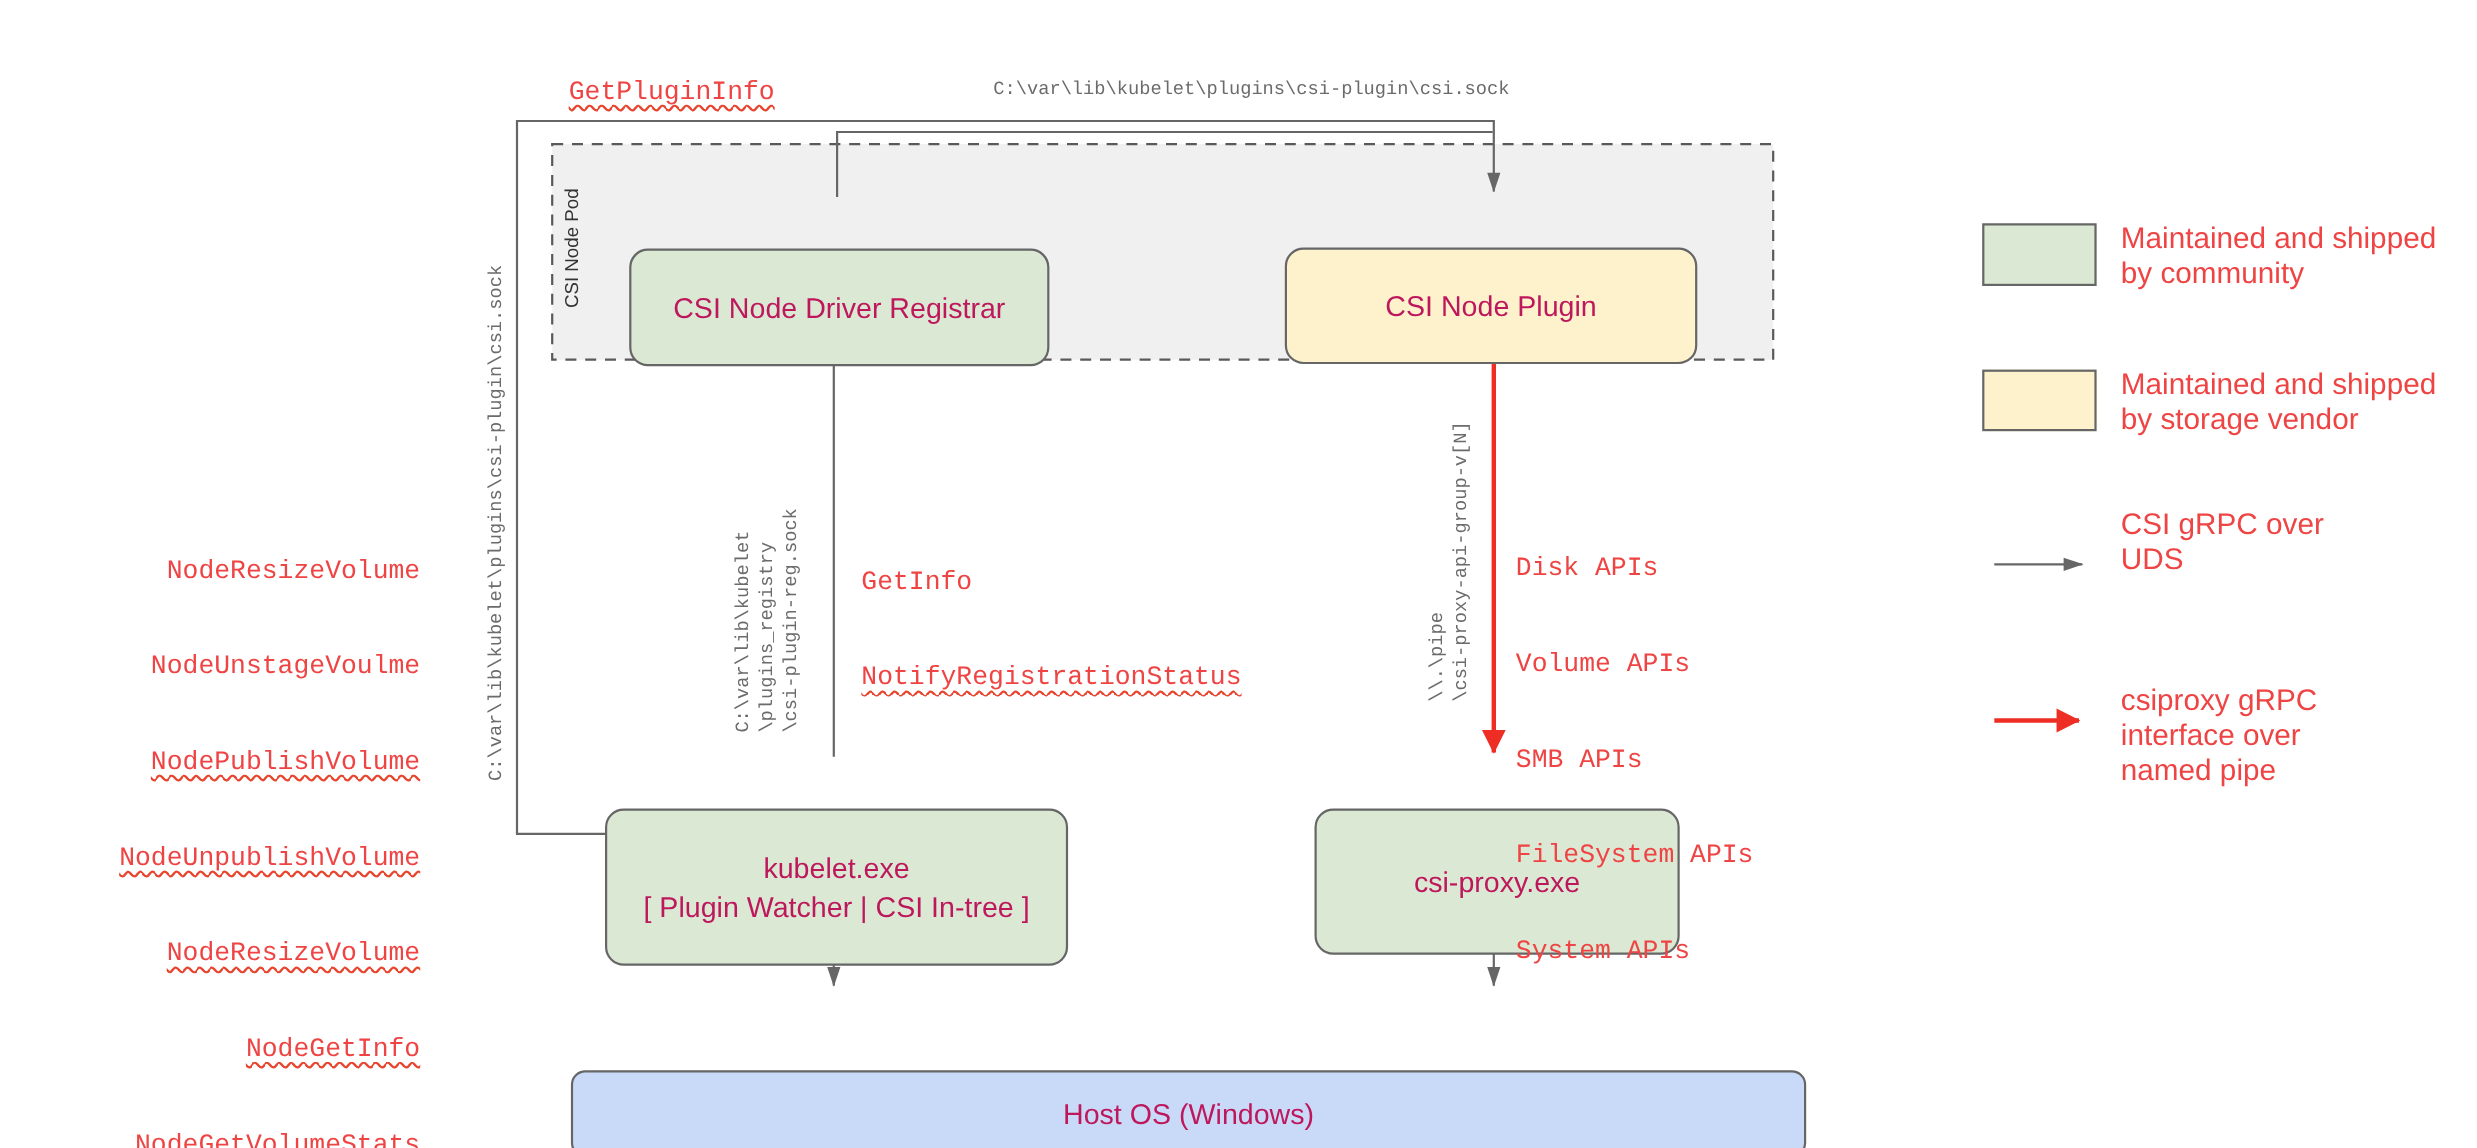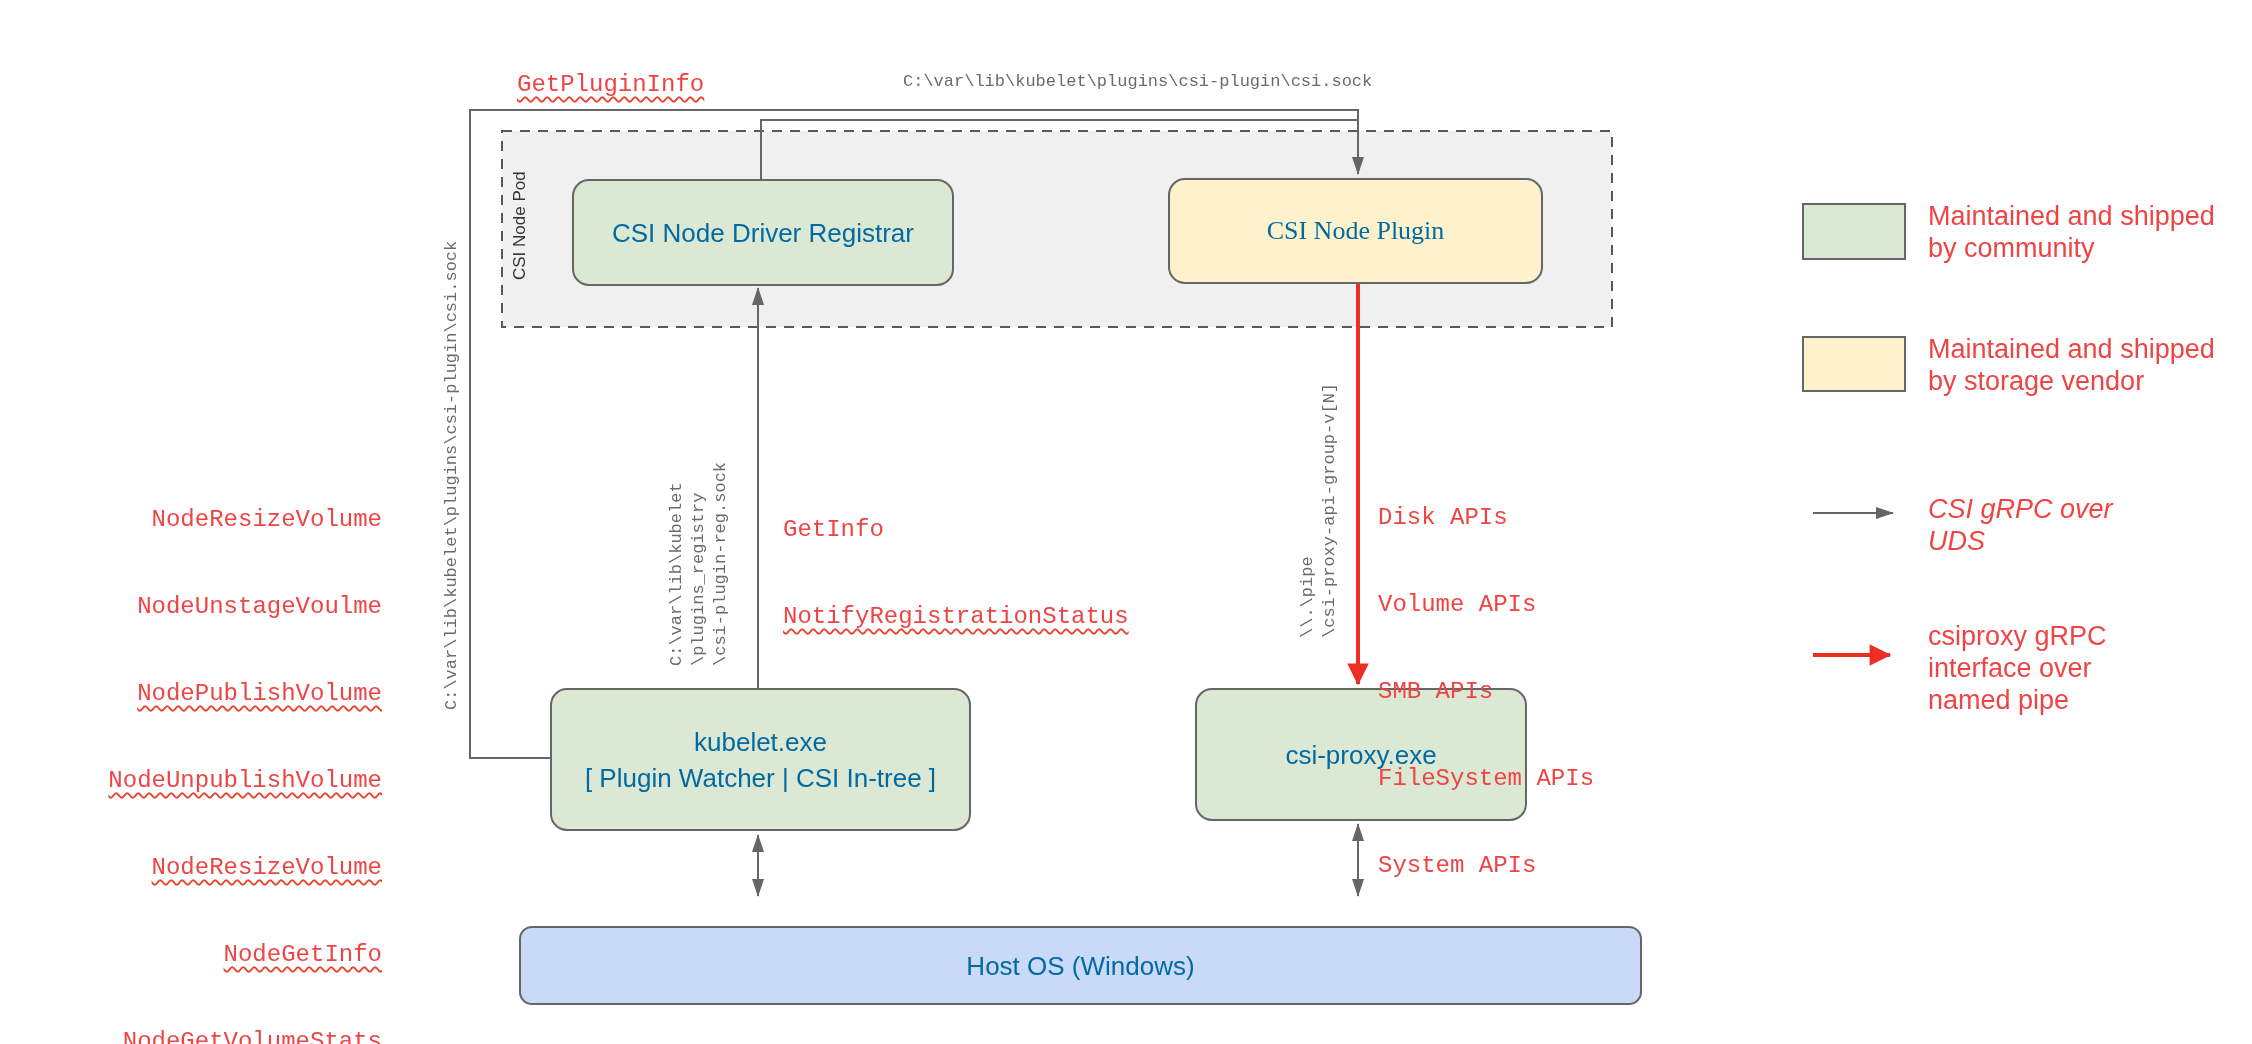--- a/index.html
+++ b/index.html
@@ -3,21 +3,21 @@
 <meta charset="utf-8">
 <style>
   html,body{margin:0;padding:0;background:#fff;}
   #canvas{position:relative;width:2252px;height:1044px;background:#ffffff;overflow:hidden;
           font-family:"Liberation Sans",sans-serif;}
   #lines{position:absolute;left:0;top:0;z-index:1;}
   .abs{position:absolute;}
   
   .node-box{position:absolute;z-index:3;border:2px solid #666;border-radius:17px;
             display:flex;align-items:center;justify-content:center;text-align:center;
-            font-size:26px;color:#0369a1;line-height:36px;white-space:pre-line;}
+            font-size:26px;color:#be185d;line-height:36px;white-space:pre-line;margin-top:47px;}
   .fill-green{background:#dbe8d3;}
   .fill-yellow{background:#fdf2cc;}
   .fill-blue{background:#c9daf8;}
   .pod-label, .vtext{position:absolute;z-index:2;writing-mode:vertical-rl;transform:rotate(180deg);
          white-space:pre;}
   .vtext{font-family:"Liberation Mono",monospace;font-size:17px;line-height:22px;color:#6b6b6b;}
   .pod-label{font-family:"Liberation Sans",sans-serif;font-size:17px;color:#333;}
   .mono-label{position:absolute;z-index:3;font-family:"Liberation Mono",monospace;
               font-size:24px;line-height:29px;color:#ef4444;white-space:pre;}
   .mono-small{position:absolute;z-index:3;font-family:"Liberation Mono",monospace;
@@ -62,21 +62,21 @@
   </svg>
 
   <div class="mono-label wavy abs" style="left:517px;top:70px;">GetPluginInfo</div>
   <div class="mono-small abs" style="left:903px;top:72px;">C:\var\lib\kubelet\plugins\csi-plugin\csi.sock</div>
 
   <div class="pod-label" style="left:510px;top:180px;height:100px;">CSI Node Pod</div>
 
   <div class="node-box fill-green" style="left:572px;top:179px;width:378px;height:103px;">
     <span>CSI Node Driver Registrar</span>
   </div>
-  <div class="node-box fill-yellow" style="left:1168px;top:178px;width:371px;height:102px;font-family:Liberation Serif, serif;">
+  <div class="node-box fill-yellow" style="left:1168px;top:178px;width:371px;height:102px;">
     <span>CSI Node Plugin</span>
   </div>
   <div class="node-box fill-green" style="left:550px;top:688px;width:417px;height:139px;">
     <span>kubelet.exe
 [ Plugin Watcher | CSI In-tree ]</span>
   </div>
   <div class="node-box fill-green" style="left:1195px;top:688px;width:328px;height:129px;">
     <span>csi-proxy.exe</span>
   </div>
   <div class="node-box fill-blue" style="left:519px;top:926px;width:1119px;height:75px;border-radius:13px;">
@@ -115,21 +115,21 @@
 
   <div>
     <div class="legend-swatch fill-green" style="left:1802px;top:203px;width:100px;height:53px;"></div>
     <div class="legend-text" style="left:1928px;top:200px;">Maintained and shipped
 by community</div>
 
     <div class="legend-swatch fill-yellow" style="left:1802px;top:336px;width:100px;height:52px;"></div>
     <div class="legend-text" style="left:1928px;top:333px;">Maintained and shipped
 by storage vendor</div>
 
-    <div class="legend-text" style="left:1928px;top:493px;font-style:italic;">CSI gRPC over
+    <div class="legend-text" style="left:1928px;top:460px;">CSI gRPC over
 UDS</div>
 
     <div class="legend-text" style="left:1928px;top:620px;">csiproxy gRPC
 interface over
 named pipe</div>
   </div>
 
 </div>
 
 </body></html>

